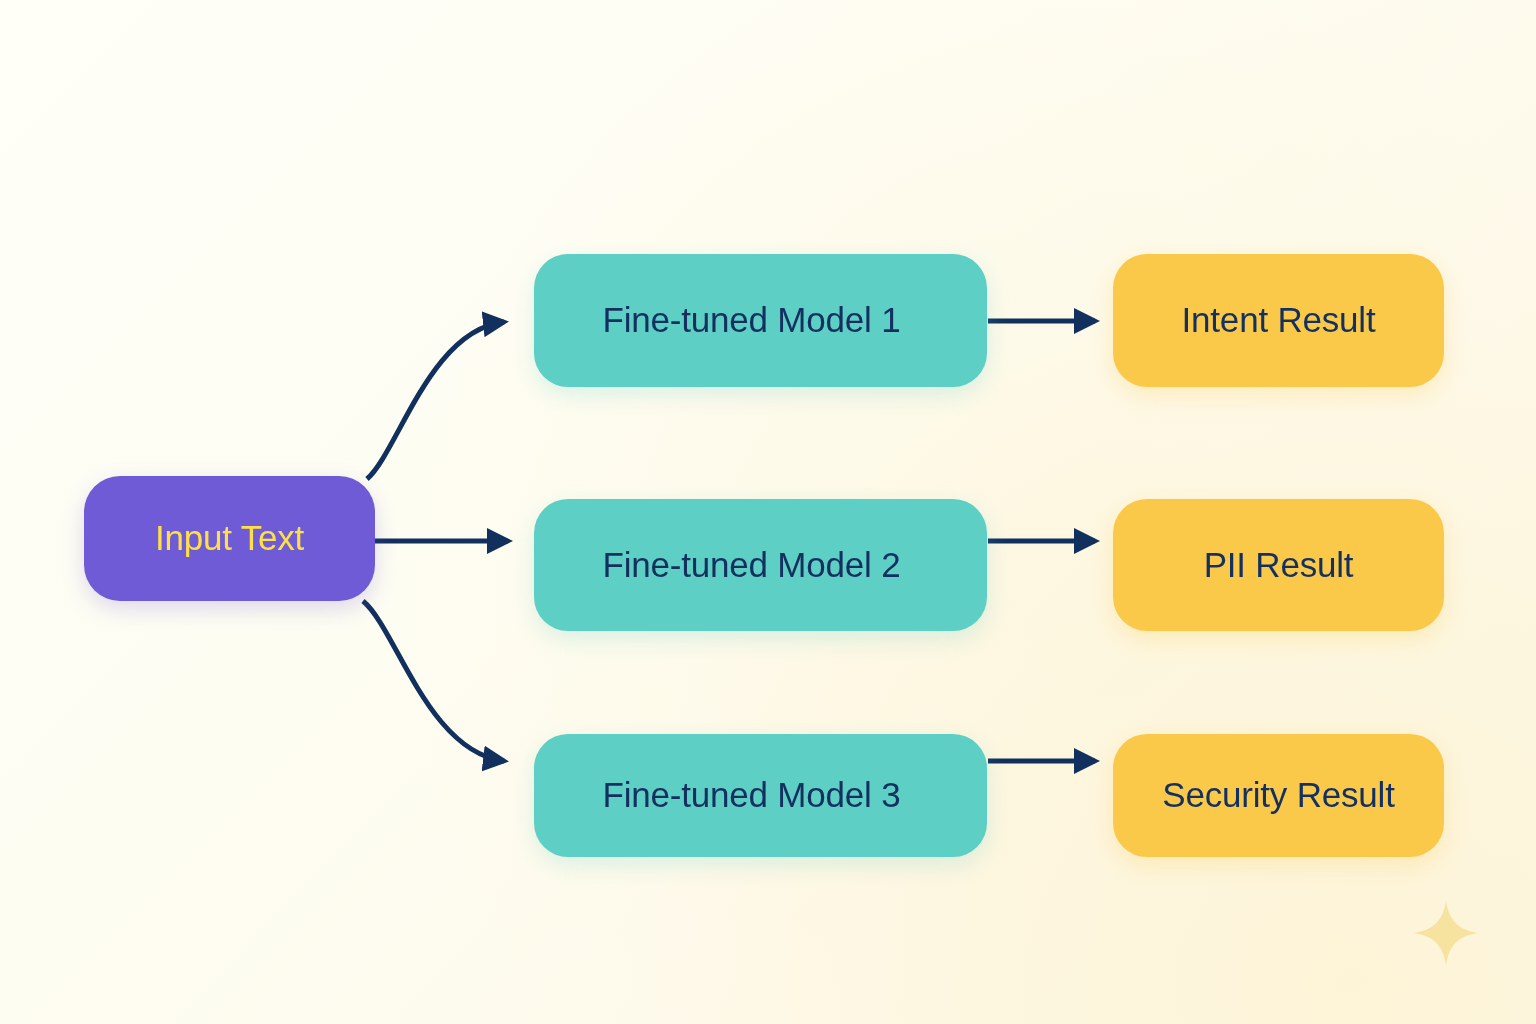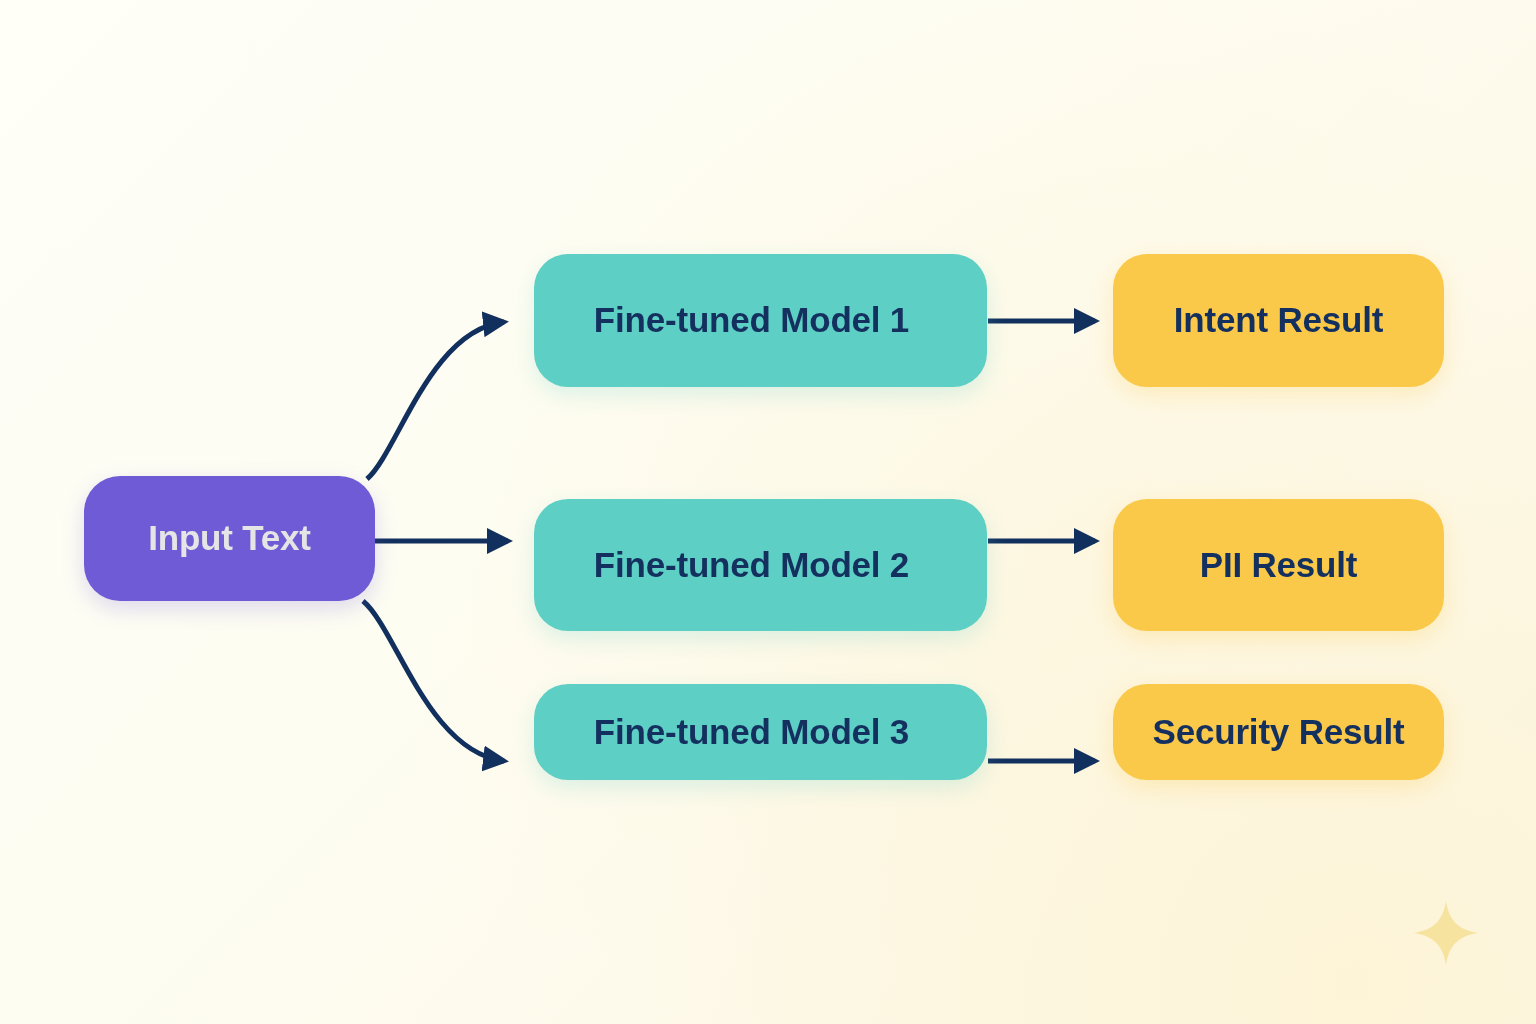--- a/index.html
+++ b/index.html
@@ -40,38 +40,38 @@
     position: absolute;
     box-sizing: border-box;
     display: flex;
     align-items: center;
     border-radius: 34px;
     z-index: 3;
   }
   .node-label {
     width: 100%;
     text-align: center;
-    font-weight: bold;
+    font-weight: normal;
     letter-spacing: -0.2px;
     line-height: 1.1;
     white-space: nowrap;
   }
 
   
   .node.input {
     left: 84px;
     top: 476px;
     width: 291px;
     height: 125px;
     background: #6f5bd6;
     border-radius: 36px;
     box-shadow: 0 8px 22px rgba(111, 91, 214, 0.22);
   }
   .node.input .node-label {
-    color: #e5e5e5;
+    color: #fde047;
     font-size: 35px;
   }
 
   
   .node.model {
     left: 534px;
     width: 453px;
     background: #5ecfc4;
     box-shadow: 0 8px 22px rgba(94, 207, 196, 0.22);
   }
@@ -89,21 +89,21 @@
     box-shadow: 0 8px 22px rgba(251, 201, 74, 0.26);
     justify-content: center;
   }
   .node.result .node-label {
     color: #14305f;
     font-size: 35px;
   }
 
   .row1 { top: 254px; height: 133px; }
   .row2 { top: 475px; height: 132px; margin-top: 24px; }
-  .row3 { top: 684px; height: 96px; }
+  .row3 { top: 734px; height: 123px; }
 
   
   #sparkle {
     position: absolute;
     left: 1411px;
     top: 898px;
     width: 70px;
     height: 70px;
     z-index: 2;
   }

